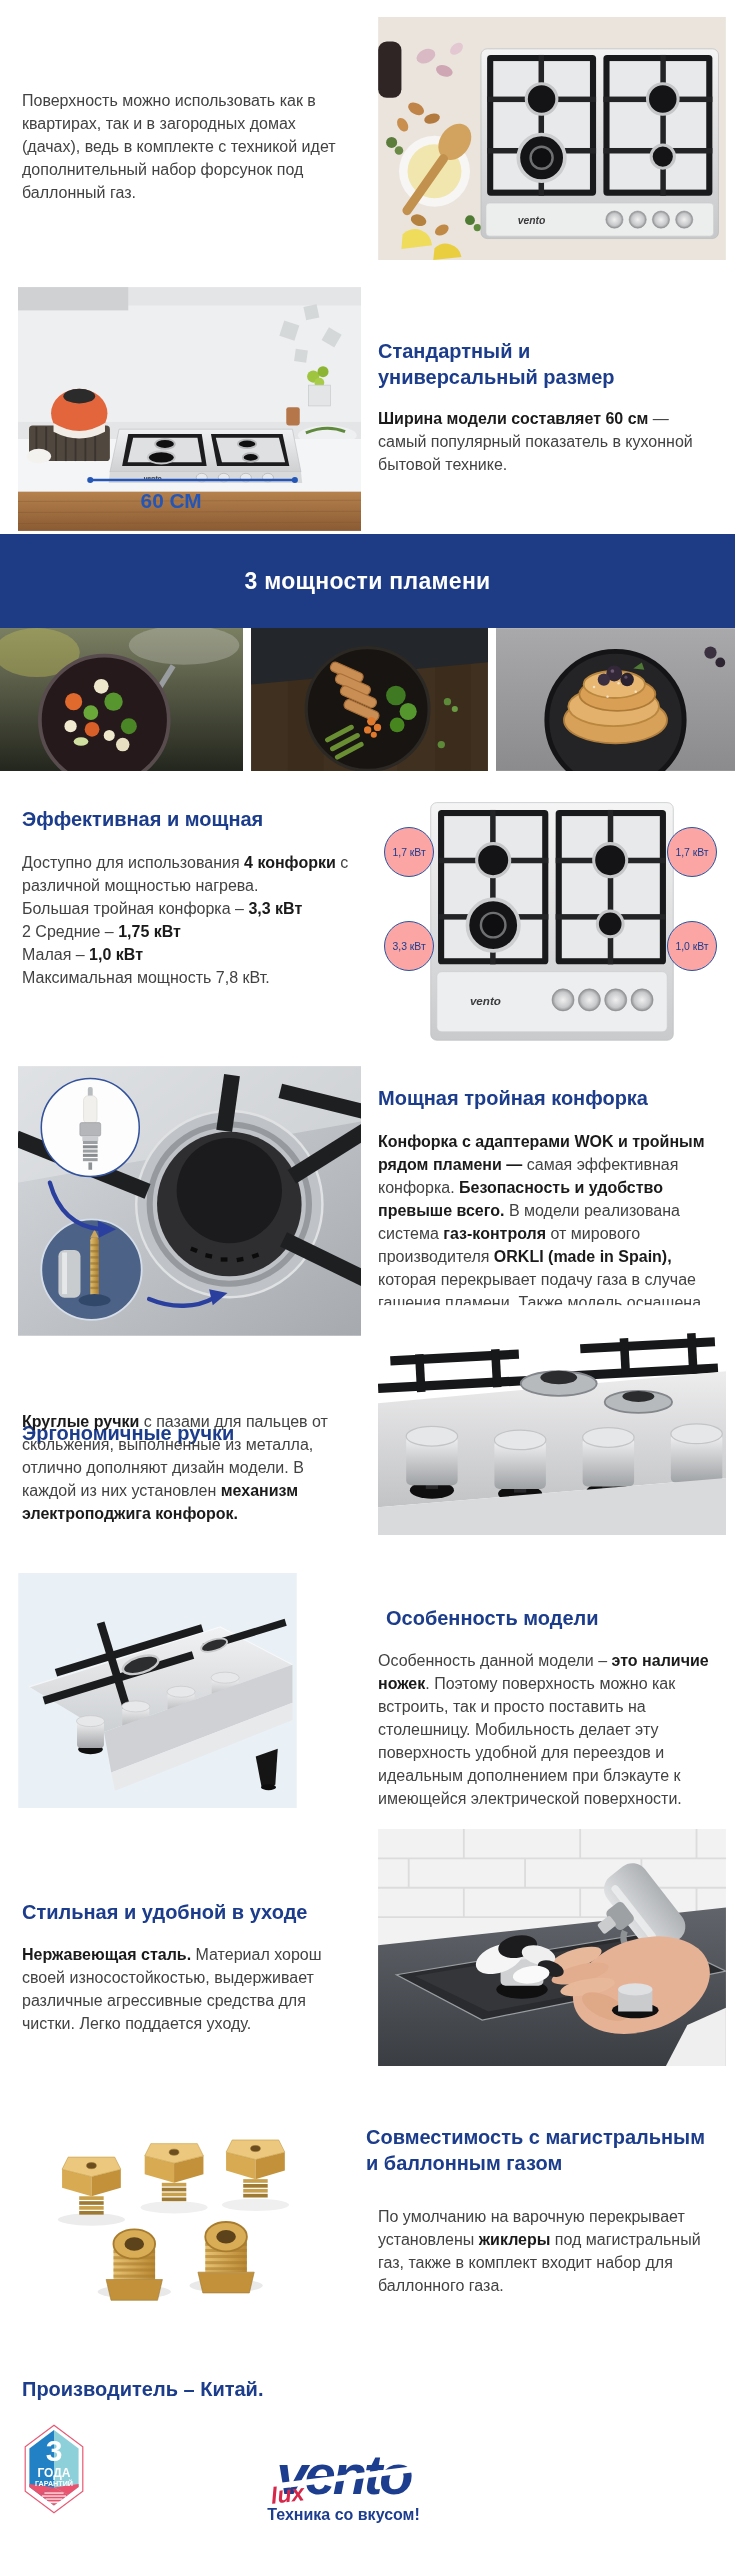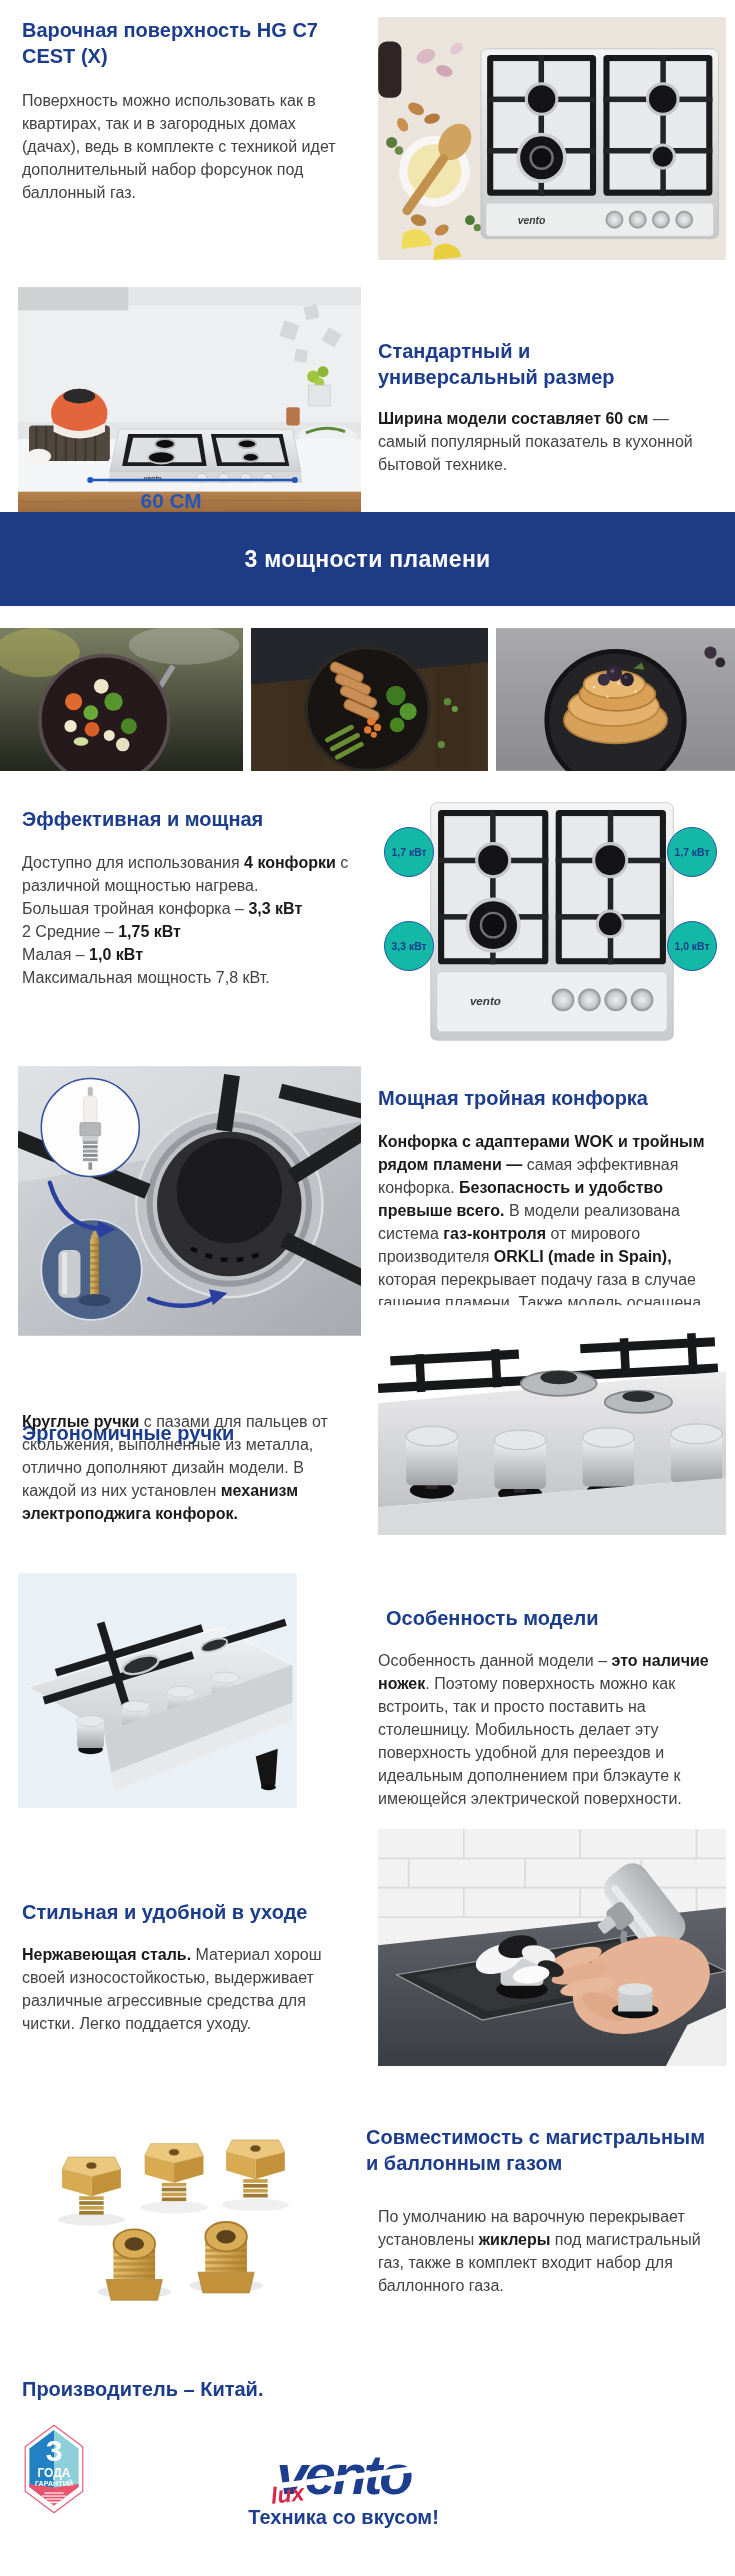--- a/index.html
+++ b/index.html
@@ -5,43 +5,42 @@
   html,body{margin:0;padding:0;background:#fff}
   .page{position:relative;width:735px;height:2576px;background:#ffffff;
         font-family:"Liberation Sans","DejaVu Sans",sans-serif;overflow:hidden}
   .h{position:absolute;font-weight:700;color:#1c3c8c;font-size:20px;line-height:26px;margin:0}
   .t{position:absolute;font-size:16px;color:#424242;line-height:23px;margin:0}
   .t p{margin:0}
   .gap{margin-top:23px}
   .b{font-weight:700;color:#1a1a1a}
   .img{position:absolute;overflow:hidden}
   .img svg{display:block;width:100%;height:100%}
-  #banner{position:absolute;left:0;top:512px;width:735px;height:94px;background:#1e3c85;
+  #banner{position:absolute;left:0;top:534px;width:735px;height:94px;background:#1e3c85;
           display:flex;align-items:center;justify-content:center}
   .banner-title{font-size:23px;font-weight:700;color:#ffffff;letter-spacing:0.3px}
-  .pbadge{position:absolute;width:50px;height:50px;border-radius:50%;background:#14b8a6;
+  .pbadge{position:absolute;width:50px;height:50px;border-radius:50%;background:#fca5a5;
           border:1.8px solid #2456a8;display:flex;align-items:center;justify-content:center;
-          font-size:10.4px;font-weight:700;color:#1c3c8c;box-sizing:border-box}
+          font-size:10.4px;font-weight:400;color:#1c3c8c;box-sizing:border-box}
   #guarantee-badge{position:absolute;left:18.4px;top:2424px;width:72px;height:91px}
   #logo{position:absolute;left:227px;top:2447px;width:233px;text-align:center}
   .logo-word{position:relative;display:inline-block;font-size:56px;font-weight:800;font-style:italic;
              color:#1d3e8f;letter-spacing:-3.1px;line-height:1}
   .logo-word::after{content:"";position:absolute;left:-4.9px;top:28px;width:106%;height:5.5px;
              background:#fff;transform:rotate(-7deg)}
   .logo-lux{position:absolute;left:44px;top:34px;font-size:23px;font-weight:700;font-style:italic;
              color:#d6274a;transform:rotate(-6deg)}
-  .logo-tagline{margin-top:2.5px;font-size:20px;font-weight:700;color:#1d3e8f}
+  .logo-tagline{margin-top:2.5px;font-size:16px;font-weight:700;color:#1d3e8f}
   svg text{font-family:"Liberation Sans","DejaVu Sans",sans-serif}
 </style>
 </head>
 <body>
 
 <div class="page">
 
-  <h2 class="h" style="left:22px;top:17px;width:338px">Варочная поверхность HG C7 CEST (X)</h2>
   <div class="t" style="left:22px;top:89px;width:326px">
     <p><span>Поверхность можно использовать как в квартирах, так и в загородных домах (дачах), ведь в комплекте с техникой идет дополнительный набор форсунок под баллонный газ.</span></p>
   </div>
   <div class="img" style="left:378px;top:16.5px;width:348px;height:243px">
     <svg viewBox="0 0 568 397">
       <defs>
         <linearGradient id="hSteel" x1="0" y1="0" x2="0" y2="1">
             <stop offset="0" stop-color="#f4f4f4"></stop>
             <stop offset="1" stop-color="#c6c7c9"></stop>
           </linearGradient>

